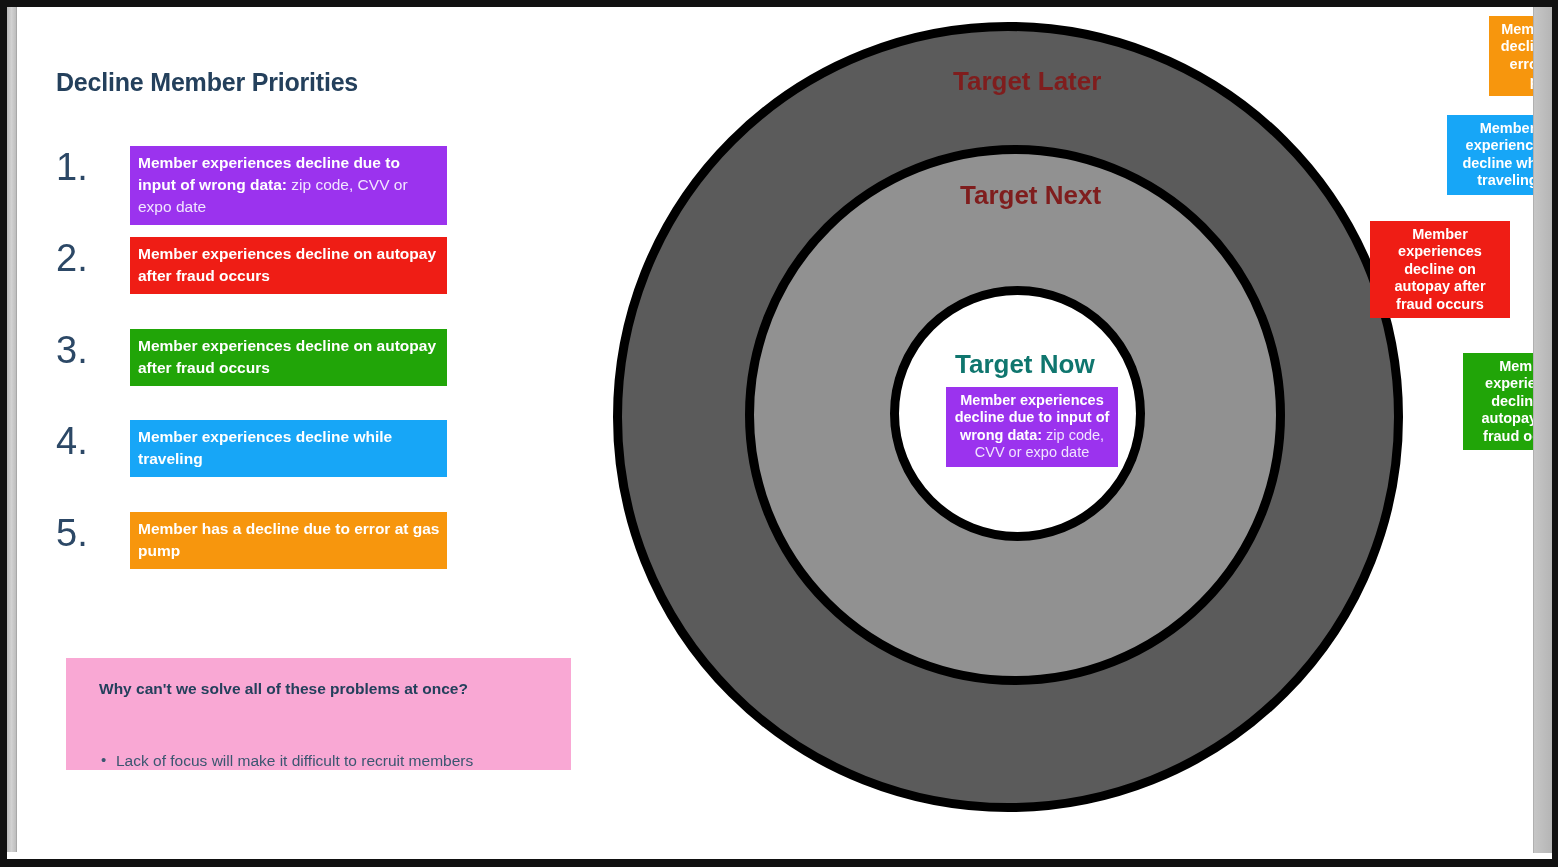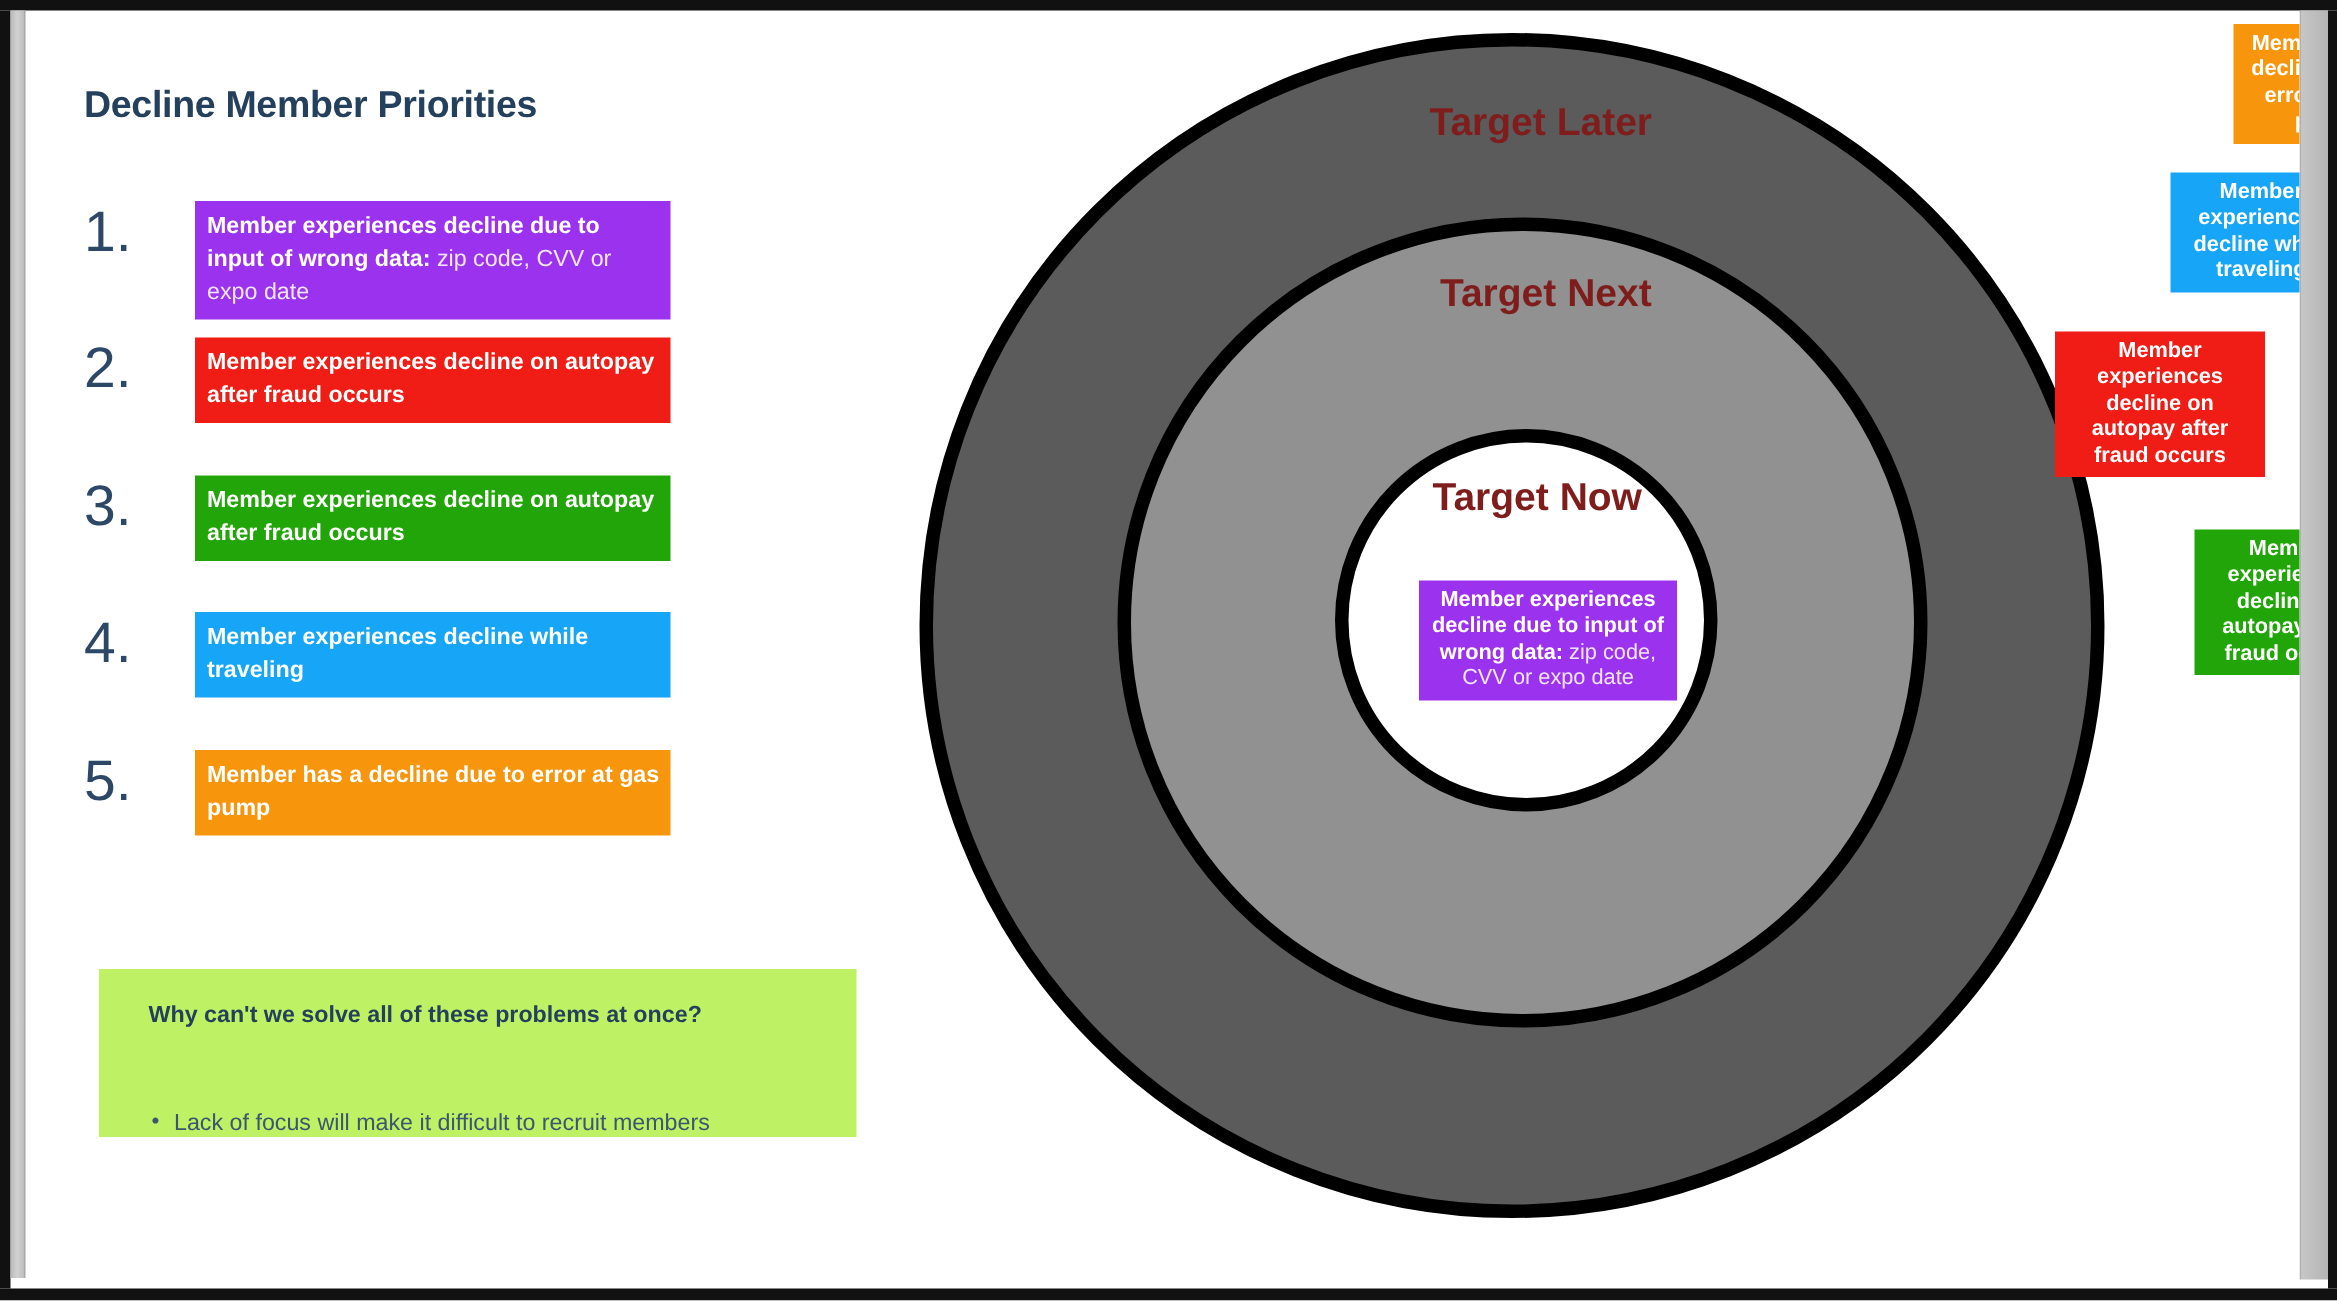--- a/index.html
+++ b/index.html
@@ -49,21 +49,21 @@
   
   #canvas {
     position: absolute;
     left: 18px; top: 8px;
     width: 1515px; height: 845px;
     background: #ffffff;
     overflow: hidden;
   }
 
   
-  #left-panel { position: absolute; left: 0; top: 0; width: 580px; height: 845px; }
+  #left-panel { position: absolute; left: 0; top: 12px; width: 580px; height: 845px; }
 
   #page-title {
     position: absolute; left: 38px; top: 48px;
     font-size: 25px; font-weight: bold; color: #24405c;
     letter-spacing: -0.2px;
   }
 
   .priority-row { position: absolute; left: 38px; width: 435px; }
   .priority-num {
     position: absolute; left: 0; top: 0;
@@ -79,21 +79,21 @@
     font-size: 15.5px;
     line-height: 1.43;
   }
   .priority-box b { font-weight: bold; }
   .priority-box .light { font-weight: normal; color: #f2e6ff; }
 
   
   #note-box {
     position: absolute; left: 48px; top: 638px;
     width: 505px; height: 112px;
-    background: #bef264;
+    background: #f9a8d4;
   }
   #note-title {
     position: absolute; left: 33px; top: 22px;
     font-size: 15.5px; font-weight: bold; color: #24405c;
   }
   .note-bullet {
     position: absolute; left: 33px;
     font-size: 15.5px; color: #3b5670;
     padding-left: 17px;
     margin-top: 48px;
@@ -128,21 +128,21 @@
 
   .ring-label {
     position: absolute;
     color: #7f1d1d;
     font-size: 26px;
     font-weight: bold;
     white-space: nowrap;
   }
   #label-later { left: 355px; top: 58px; }
   #label-next  { left: 362px; top: 172px; }
-  #label-now   { left: 357px; top: 308px; color: #7f1d1d; }
+  #label-now   { left: 357px; top: 341px; color: #0f766e; }
 
   .tag {
     position: absolute;
     color: #ffffff;
     text-align: center;
     font-weight: bold;
     line-height: 1.2;
     padding: 5px 6px;
   }
   .tag .light { font-weight: normal; color: #f1e4ff; }

